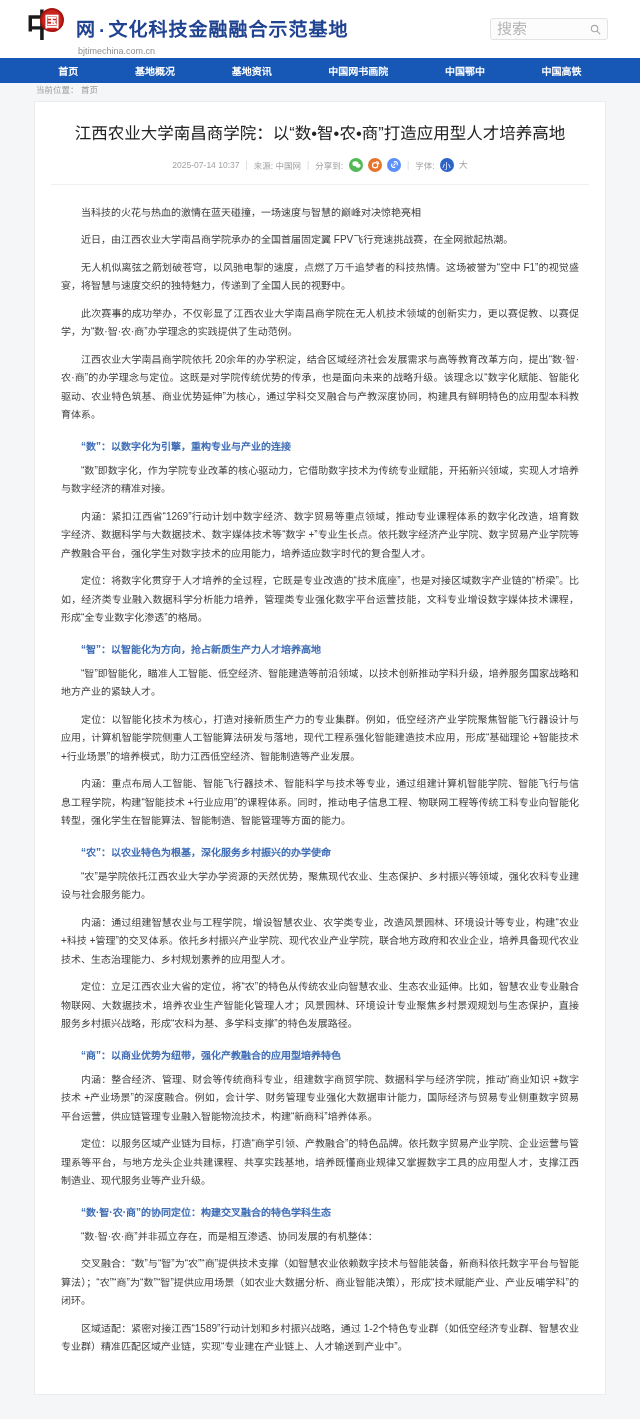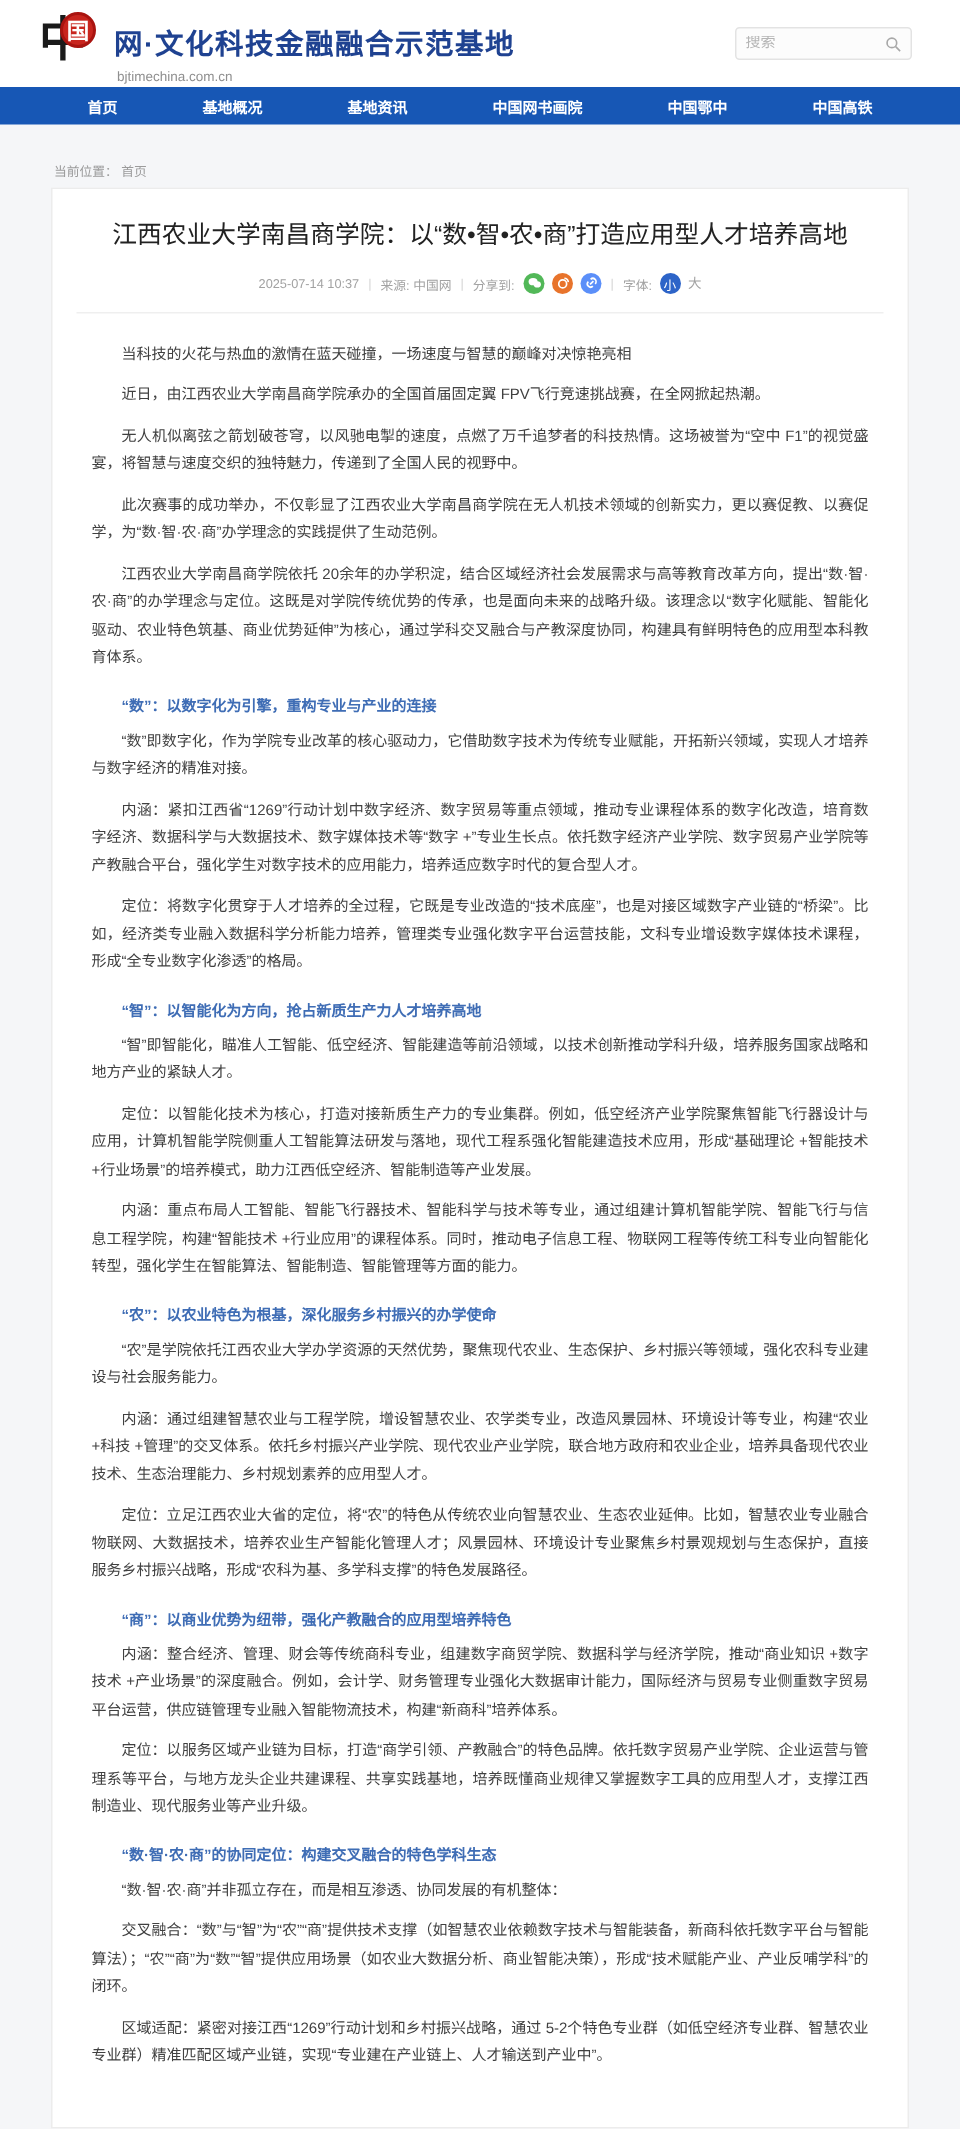--- a/index.html
+++ b/index.html
@@ -29,48 +29,48 @@
   }
   .emblem .guo {
     position: absolute; left: 14px; top: 6px;
     width: 24px; height: 24px; line-height: 24px;
     background: #c8251e; color: #fff; border-radius: 50%;
     font-size: 15px; text-align: center; font-weight: bold;
     border: 2px solid #a91410;
   }
   .logo-text { margin-left: 6px; }
   .site-title {
-    font-family: Liberation Sans, sans-serif;
+    font-family: Liberation Mono, monospace;
     font-size: 19px; font-weight: bold; color: #1f4291;
     letter-spacing: 1px; line-height: 26px; margin-top: 16px; text-align: center;
   }
   .site-domain { font-size: 9px; color: #8f8f8f; margin-top: 2px; margin-left: 2px; }
   .search-box {
     width: 118px; height: 22px; border: 1px solid #e3e3e3; border-radius: 3px;
     background: #fcfcfc; display: flex; align-items: center; padding: 0 6px;
   }
   .search-box input {
     border: none; outline: none; background: transparent;
-    font-size: 10px; color: #666; width: 90px;
-    font-family: Liberation Mono, monospace;
+    font-size: 15px; color: #666; width: 90px;
+    font-family: Liberation Serif, serif;
   }
   .search-box input::placeholder { color: #b5b5b5; }
   .search-icon { margin-left: auto; display: flex; cursor: pointer; }
   
   .main-nav {
     background: #1757b5; height: 25px;
     display: flex; align-items: center; justify-content: space-around;
     padding: 0 30px;
   }
   .nav-item {
     color: #fff; font-size: 10px; font-weight: bold;
     cursor: pointer; white-space: nowrap;
   }
   
-  .breadcrumb { padding: 24px 0 6px 36px; font-size: 8.5px; color: #9b9b9b; }
+  .breadcrumb { padding: 0 0 6px 36px; font-size: 8.5px; color: #9b9b9b; }
   .breadcrumb .crumb-home { color: #9b9b9b; cursor: pointer; }
   
   .article-card {
     width: 572px; margin: 0 auto 26px auto;
     background: #fff; border: 1px solid #ececec;
     padding: 16px 26px 28px 26px;
   }
   .article-title {
     font-size: 16.5px; font-weight: normal; color: #222;
     text-align: center; line-height: 1.45; padding: 4px 10px 0 10px;
@@ -202,16 +202,16 @@
       <div class="sect-head">“农”：以农业特色为根基，深化服务乡村振兴的办学使命</div>
       <div class="para">“农”是学院依托江西农业大学办学资源的天然优势，聚焦现代农业、生态保护、乡村振兴等领域，强化农科专业建设与社会服务能力。</div>
       <div class="para">内涵：通过组建智慧农业与工程学院，增设智慧农业、农学类专业，改造风景园林、环境设计等专业，构建“农业 +科技 +管理”的交叉体系。依托乡村振兴产业学院、现代农业产业学院，联合地方政府和农业企业，培养具备现代农业技术、生态治理能力、乡村规划素养的应用型人才。</div>
       <div class="para">定位：立足江西农业大省的定位，将“农”的特色从传统农业向智慧农业、生态农业延伸。比如，智慧农业专业融合物联网、大数据技术，培养农业生产智能化管理人才；风景园林、环境设计专业聚焦乡村景观规划与生态保护，直接服务乡村振兴战略，形成“农科为基、多学科支撑”的特色发展路径。</div>
       <div class="sect-head">“商”：以商业优势为纽带，强化产教融合的应用型培养特色</div>
       <div class="para">内涵：整合经济、管理、财会等传统商科专业，组建数字商贸学院、数据科学与经济学院，推动“商业知识 +数字技术 +产业场景”的深度融合。例如，会计学、财务管理专业强化大数据审计能力，国际经济与贸易专业侧重数字贸易平台运营，供应链管理专业融入智能物流技术，构建“新商科”培养体系。</div>
       <div class="para">定位：以服务区域产业链为目标，打造“商学引领、产教融合”的特色品牌。依托数字贸易产业学院、企业运营与管理系等平台，与地方龙头企业共建课程、共享实践基地，培养既懂商业规律又掌握数字工具的应用型人才，支撑江西制造业、现代服务业等产业升级。</div>
       <div class="sect-head">“数·智·农·商”的协同定位：构建交叉融合的特色学科生态</div>
       <div class="para">“数·智·农·商”并非孤立存在，而是相互渗透、协同发展的有机整体：</div>
       <div class="para">交叉融合：“数”与“智”为“农”“商”提供技术支撑（如智慧农业依赖数字技术与智能装备，新商科依托数字平台与智能算法）；“农”“商”为“数”“智”提供应用场景（如农业大数据分析、商业智能决策），形成“技术赋能产业、产业反哺学科”的闭环。</div>
-      <div class="para">区域适配：紧密对接江西“1269”行动计划和乡村振兴战略，通过 5-2个特色专业群（如低空经济专业群、智慧农业专业群）精准匹配区域产业链，实现“专业建在产业链上、人才输送到产业中”。</div>
+      <div class="para">区域适配：紧密对接江西“1589”行动计划和乡村振兴战略，通过 1-2个特色专业群（如低空经济专业群、智慧农业专业群）精准匹配区域产业链，实现“专业建在产业链上、人才输送到产业中”。</div>
     </div>
 
 </main>
 
 </body></html>

